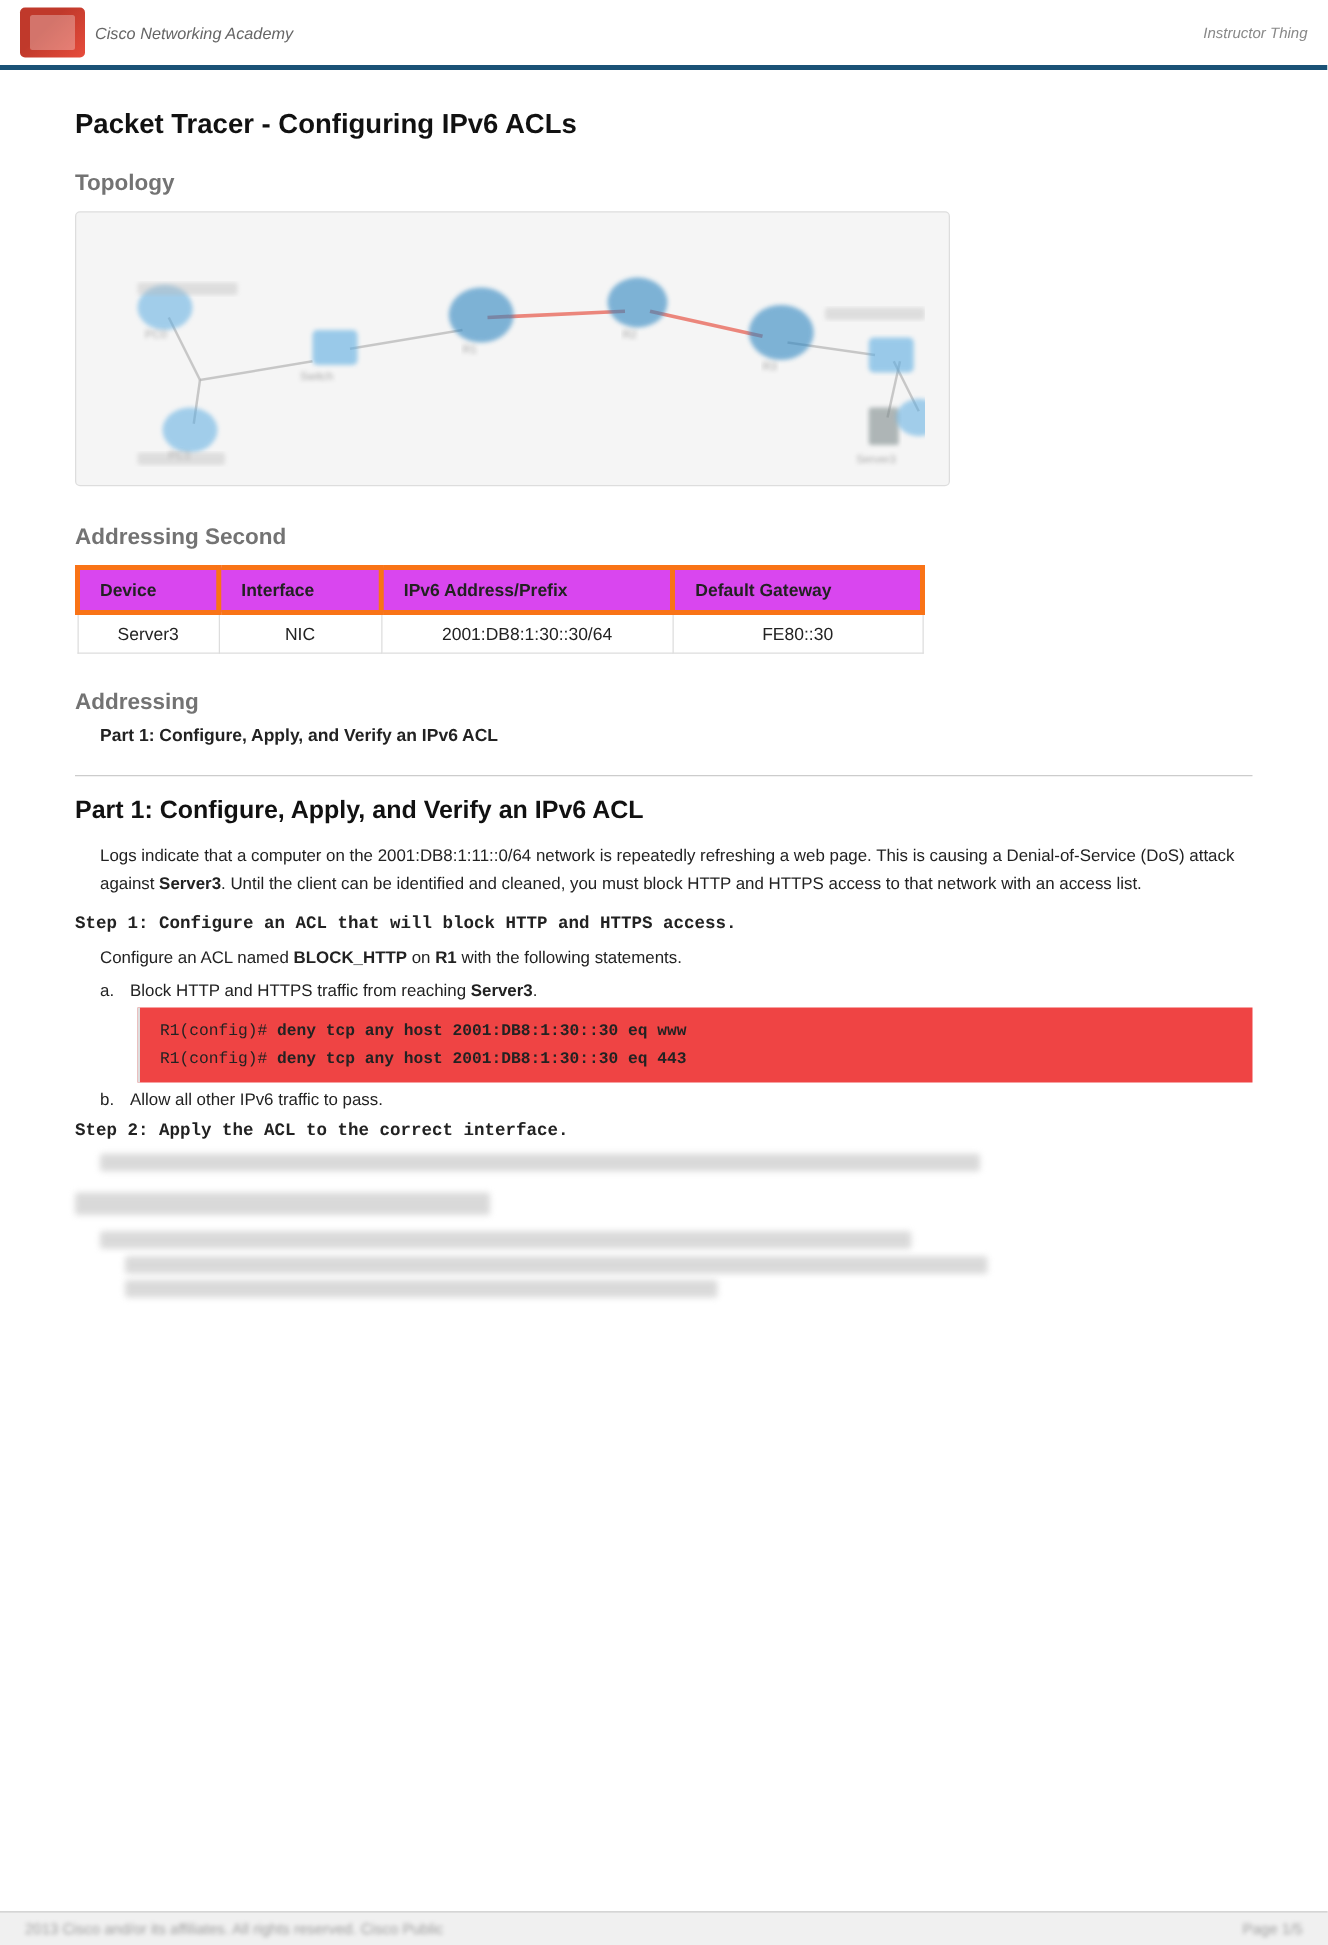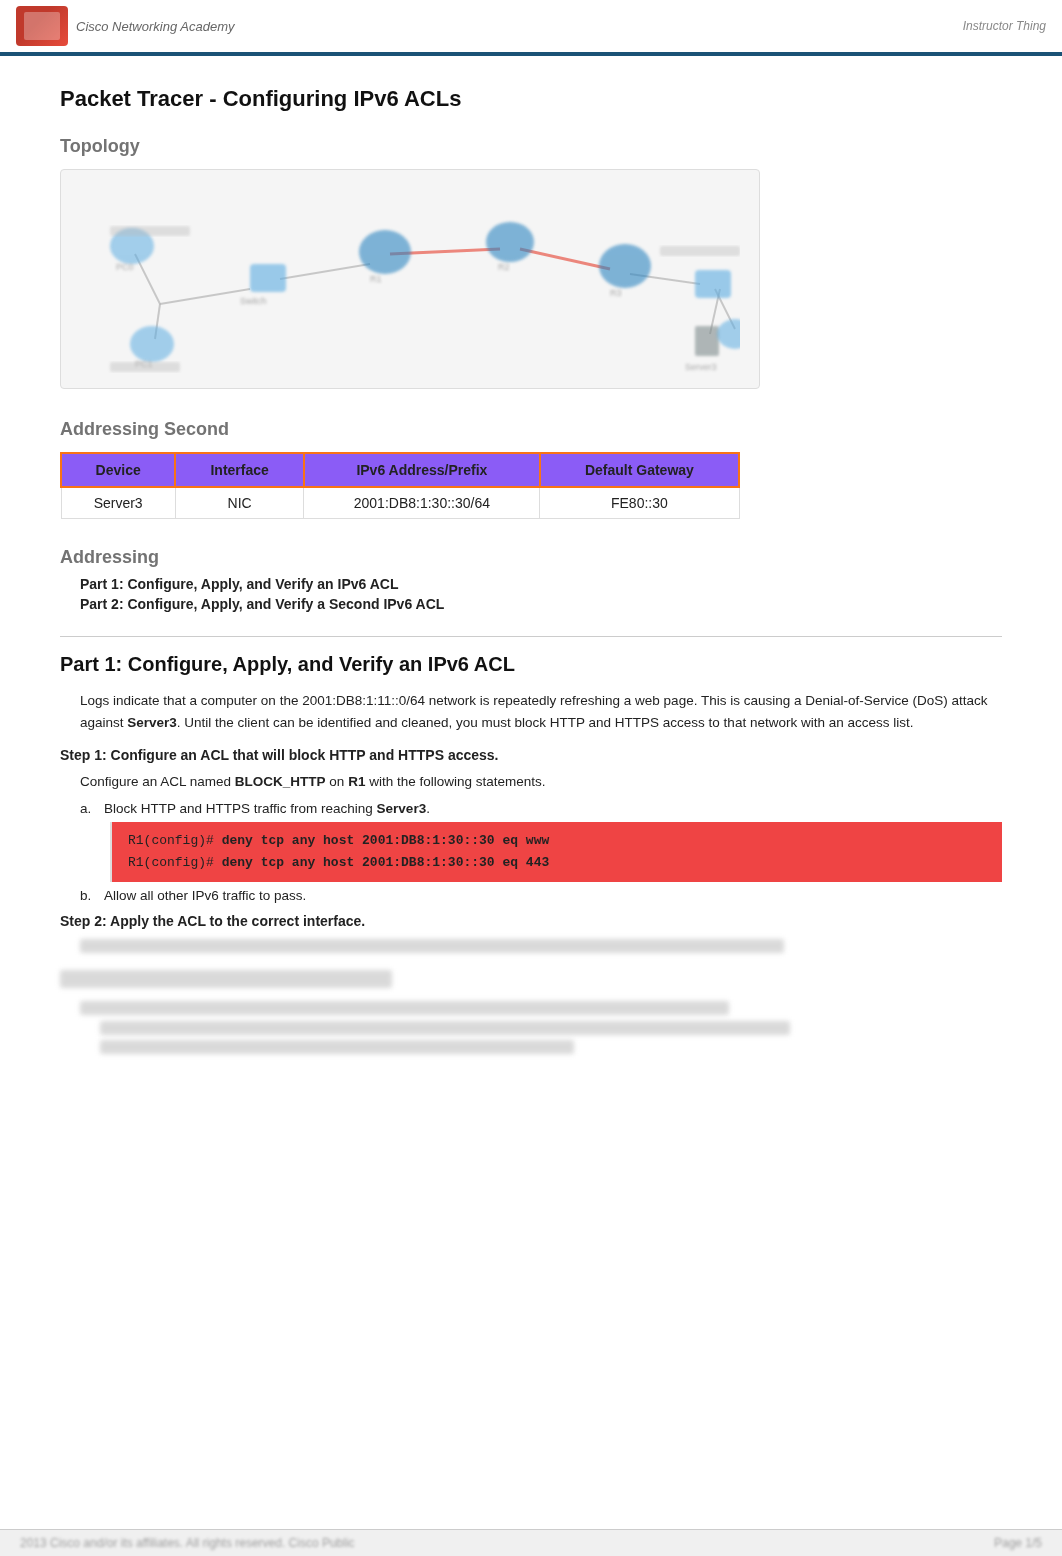--- a/index.html
+++ b/index.html
@@ -92,25 +92,25 @@
 
     
     .addr-table {
       width: 100%;
       max-width: 680px;
       border-collapse: collapse;
       margin-bottom: 28px;
       font-size: 14px;
     }
     .addr-table th {
-      background: #8b5cf6;
+      background: #d946ef;
       padding: 8px 16px;
-      text-align: center;
-      font-weight: bold;
-      border: 2px solid #f97316;
+      text-align: left;
+      font-weight: bold;
+      border: 4px solid #f97316;
     }
     .addr-table td {
       padding: 7px 16px;
       text-align: center;
       border: 1px solid #ddd;
       background: #fff;
     }
     .addr-table tr:nth-child(even) td {
       background: #f2f3f4;
     }
@@ -147,20 +147,21 @@
       line-height: 1.6;
       margin-bottom: 14px;
       margin-left: 20px;
     }
 
     .step-title {
       font-weight: bold;
       font-size: 14px;
       margin-bottom: 8px;
       margin-top: 10px;
+      font-family: Liberation Mono, monospace;
     }
 
     .sub-text {
       font-size: 13.5px;
       line-height: 1.6;
       margin-left: 20px;
       margin-bottom: 8px;
     }
 
     .list-item-label {
@@ -326,21 +327,20 @@
         <td>NIC</td>
         <td>2001:DB8:1:30::30/64</td>
         <td>FE80::30</td>
       </tr>
     </tbody>
   </table>
 
   <div class="objectives-section">
     <div class="section-title">Addressing</div>
     <div class="obj-item">Part 1: Configure, Apply, and Verify an IPv6 ACL</div>
-    <div class="obj-item">Part 2: Configure, Apply, and Verify a Second IPv6 ACL</div>
   </div>
 
   <div class="part-title">Part 1:   Configure, Apply, and Verify an IPv6 ACL</div>
 
   <p class="body-text">
     Logs indicate that a computer on the 2001:DB8:1:11::0/64 network is repeatedly refreshing a web page. This is causing a Denial-of-Service (DoS) attack against <b>Server3</b>. Until the client can be identified and cleaned, you must block HTTP and HTTPS access to that network with an access list.
   </p>
 
   <div class="step-title">Step 1:    Configure an ACL that will block HTTP and HTTPS access.</div>
 

